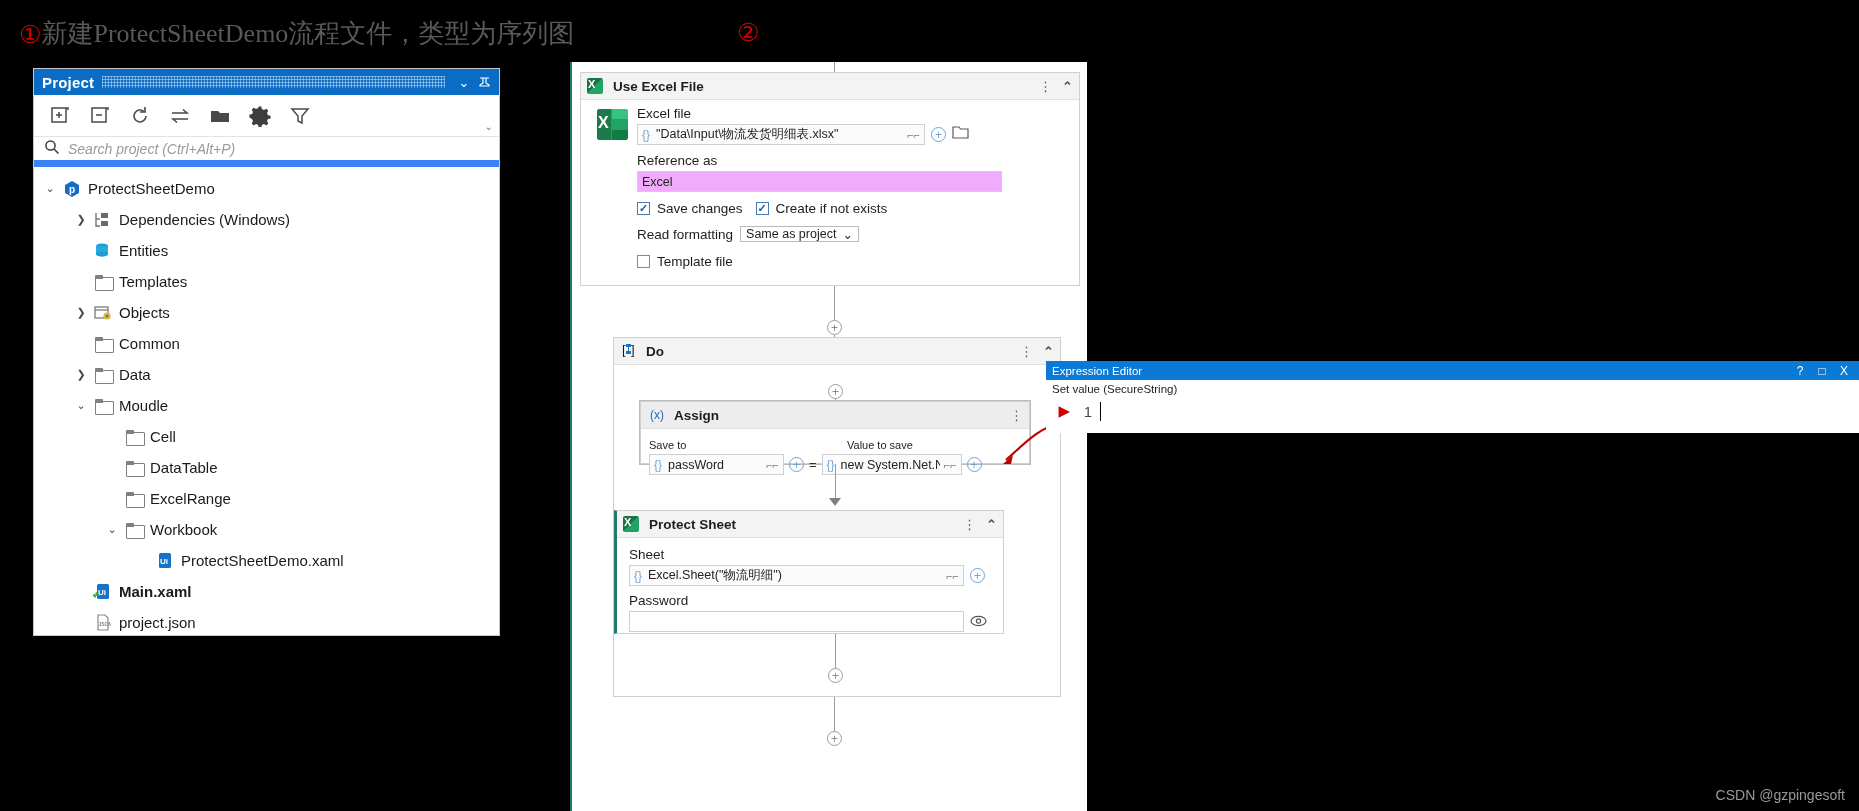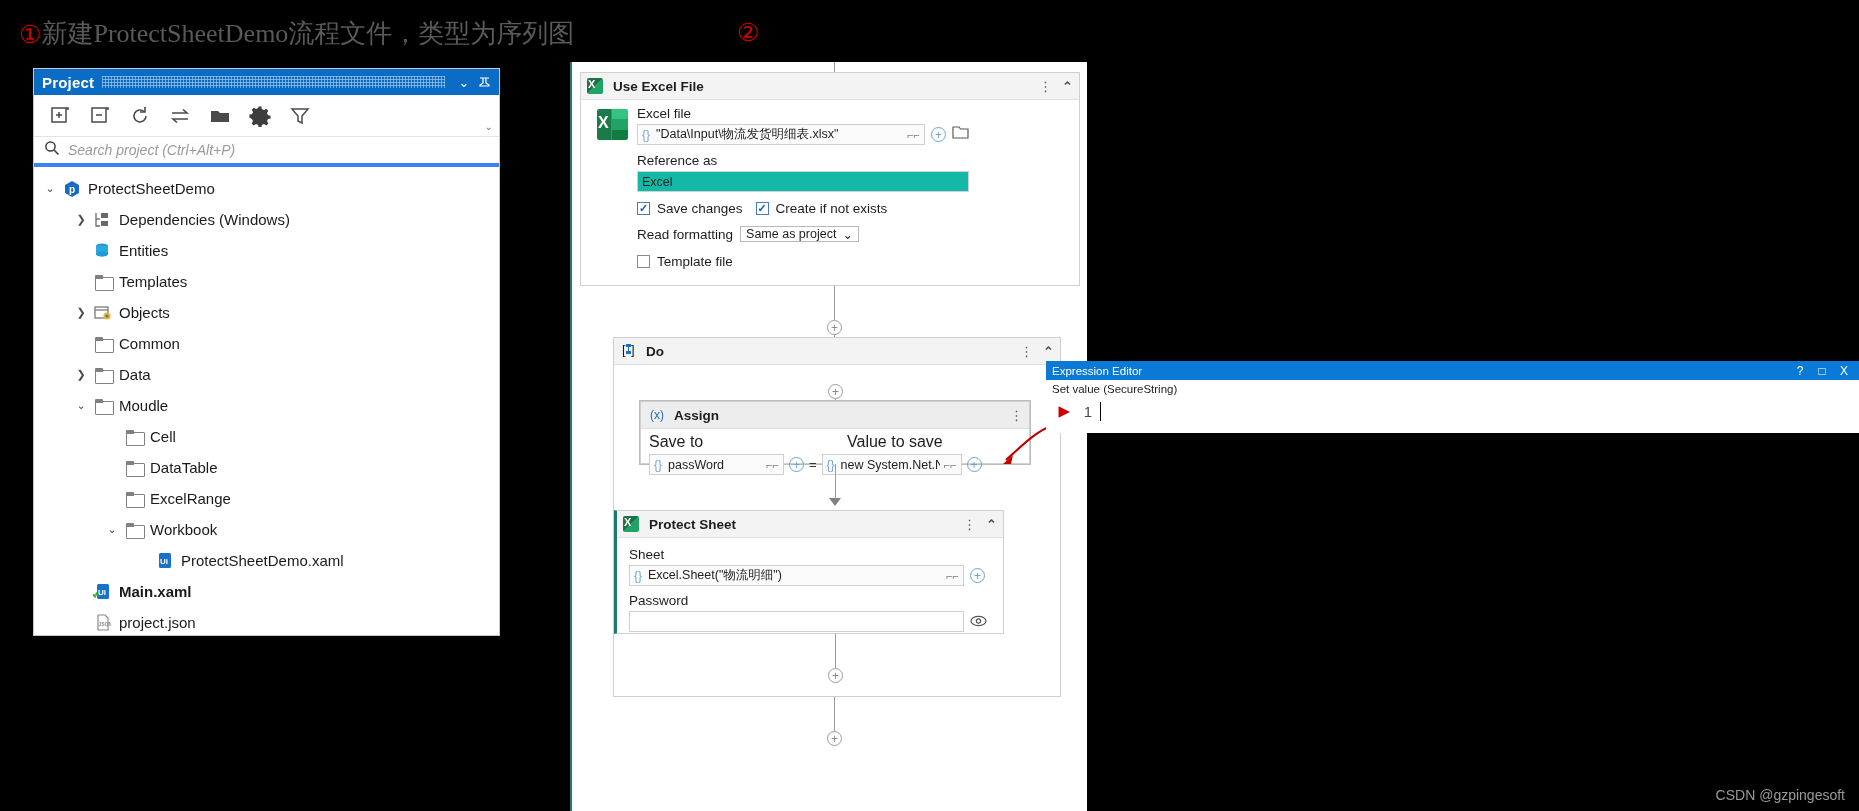--- a/index.html
+++ b/index.html
@@ -53,21 +53,21 @@
   .proj-title-bar .tb-btn { width: 18px; height:18px; display:flex; align-items:center; justify-content:center; color:#fff; font-size:13px; margin-left:2px;}
   .proj-toolbar {
     height: 42px; display: flex; align-items: center; gap: 14px;
     padding: 0 13px; border-bottom: 1px solid #e3e3e3; position:relative;
   }
   .tb-icon { width: 26px; height: 26px; display:flex; align-items:center; justify-content:center; color:#4a4a4a; }
   .tb-icon svg { display:block; }
   .proj-toolbar .ov { position:absolute; right:6px; bottom:4px; font-size:10px; color:#777;}
   .proj-search {
     height: 30px; display:flex; align-items:center; gap:8px;
-    padding: 0 10px; border-bottom: 4px solid #3b82f6;
+    padding: 0 10px; border-bottom: 7px solid #3b82f6;
   }
   .proj-search .txt { font-style: italic; color: #9a9a9a; font-size: 14px; font-family:"Liberation Sans",sans-serif; }
   .tree { padding-top: 6px; font-size: 15px; color: #1a1a1a; }
   .tnode { display:flex; align-items:center; height:31px; padding-left:4px; white-space:nowrap; }
   .chev { width: 20px; display:flex; justify-content:center; align-items:center; color:#4a4a4a; font-size:11px; }
   .chev.empty { visibility:hidden; }
   .ticon { width: 24px; display:flex; justify-content:center; align-items:center; margin-right:4px; }
   .tlabel { font-size:15px; }
   .tlabel.bold { font-weight: 700; }
 
@@ -402,21 +402,21 @@
           </div>
           <span class="plusbtn">+</span>
           <span>
             <svg width="17" height="15" viewBox="0 0 17 15">
                 <path d="M1 2h6l1.5 2H16v9H1z" stroke="#5a5a5a" stroke-width="1.2" fill="none"></path>
               </svg>
           </span>
         </div>
 
         <div class="fld-label" style="margin-top:8px;">Reference as</div>
-        <div class="inpt" style="width:332px; background:#14b8a6;">
+        <div class="inpt" style="width:365px; background:#f0abfc;">
           <span class="val">Excel</span>
         </div>
 
         <div class="rowflex" style="margin-top:9px;">
           <span class="cbx on"></span>
           <span>Save changes</span>
           <span class="cbx on" style="margin-left:6px;"></span>
           <span>Create if not exists</span>
         </div>
 
@@ -461,21 +461,21 @@
       <div class="conn-line" style="position:absolute;left:221px;top:61px;height:9px;"></div>
 
       <div class="act-card" style="position:absolute; left:26px; top:63px; width:390px; height:63px; box-shadow:0 0 0 1px #bcbcbc;">
         <div class="act-hdr" style="background:#ededed;">
           <span style="margin-left:3px;color:#2b6cb8;font-size:12px;">(x)</span>
           <span class="nm">Assign</span>
           <span class="rgt">
               <span class="kebab">⋮</span>
             </span>
         </div>
-        <div style="display:flex; padding:4px 8px 0 8px; font-size:16px; color:#1d1d1d;">
+        <div style="display:flex; padding:10px 8px 0 8px; font-size:11px; color:#1d1d1d;">
           <span style="width:198px;">Save to</span>
           <span>Value to save</span>
         </div>
         <div style="display:flex; align-items:center; gap:5px; padding:3px 6px 0 8px;">
           <div class="inpt" style="width:135px;">
             <span class="braces">{}</span>
             <span class="val">passWord</span>
             <span class="exp">⌐⌐</span>
           </div>
           <span class="plusbtn">+</span>

